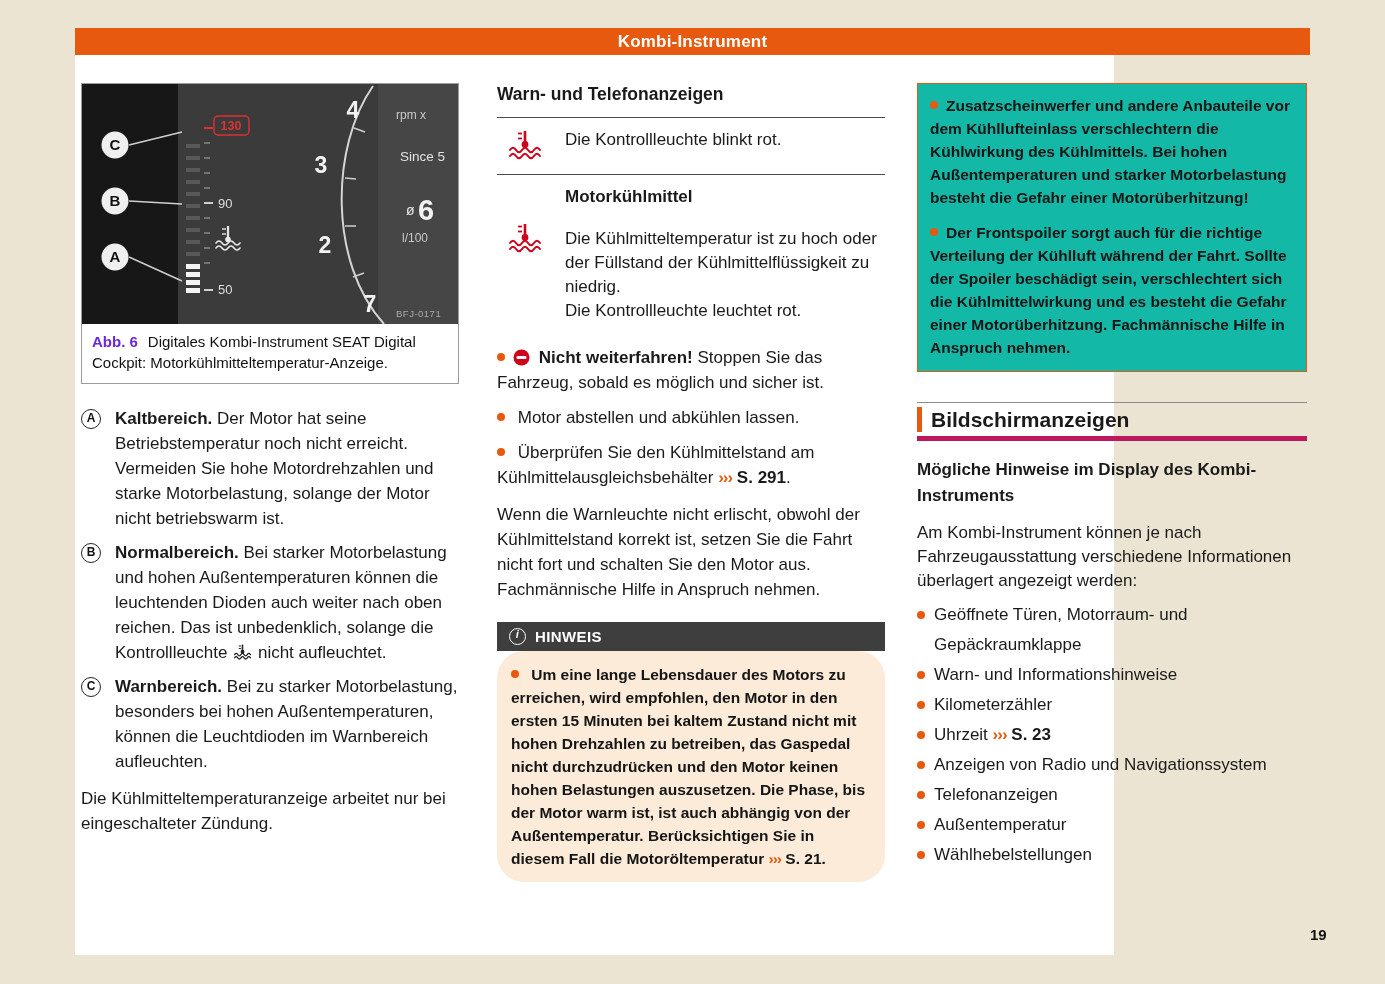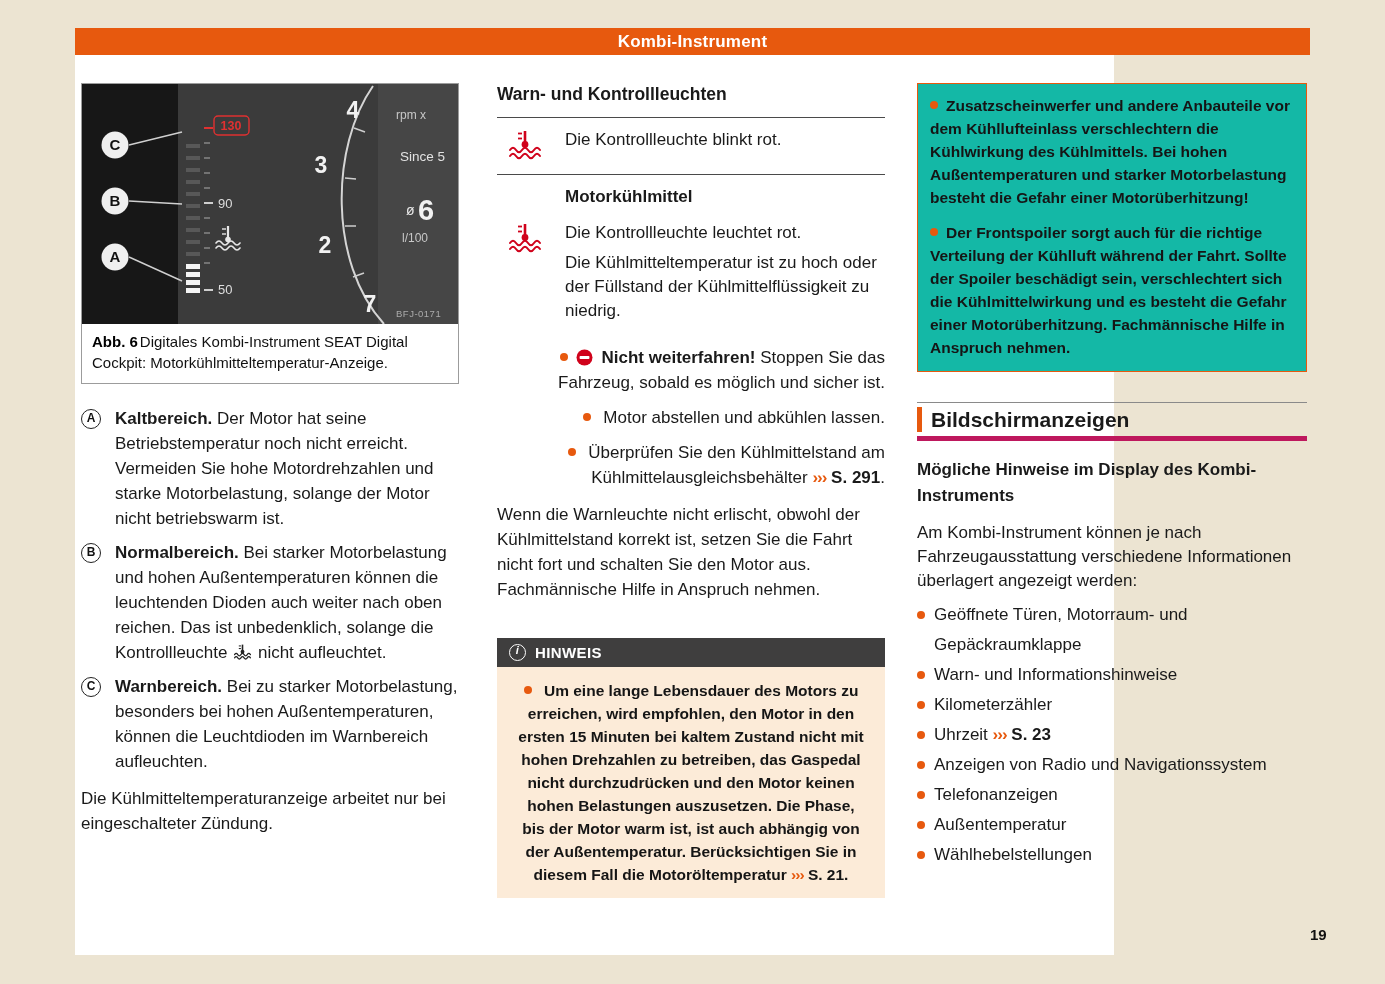--- a/index.html
+++ b/index.html
@@ -22,21 +22,21 @@
   .col{position:absolute;top:55px;}
   .col1{left:6px;width:378px;}
   .col2{left:422px;width:388px;}
   .col3{left:842px;width:390px;}
 
   
   .figure-box{margin:0;border:1px solid #9c9c9c;background:#fff;}
   .figure-img{height:240px;background:#3b3b3b;line-height:0;}
   .figure-img svg{display:block;}
   .figure-caption{padding:7px 10px 10px 10px;font-size:15px;line-height:21px;color:#111;}
-  .fig-label{color:#000000;font-weight:bold;margin-right:2px;}
+  .fig-label{color:#6d28d9;font-weight:bold;margin-right:10px;}
   .callout-letter{font-size:15px;font-weight:bold;fill:#111;text-anchor:middle;}
   .gauge-num{font-size:23px;font-weight:bold;fill:#f2f2f2;text-anchor:middle;}
 
   
   .list-item{position:relative;padding-left:34px;margin-top:9px;font-size:17px;line-height:25px;}
   .list-item.first{margin-top:22px;}
   .marker-circle{
     position:absolute;left:0;top:3px;width:20px;height:20px;box-sizing:border-box;
     border:1.7px solid #222;border-radius:50%;
     font-size:12px;font-weight:bold;text-align:center;line-height:17px;color:#111;
@@ -47,43 +47,43 @@
   
   .mid-heading{margin:0 0 12px 0;font-size:17.5px;font-weight:bold;line-height:22px;}
   .rule{border:none;border-top:1px solid #4a4a4a;margin:0;}
   .wl-row{display:flex;padding:10px 0;}
   .wl-icon{width:68px;flex:none;padding:2px 0 0 10px;box-sizing:border-box;}
   .wl-content{flex:1;}
   .wl-title{font-weight:bold;font-size:17px;line-height:24px;margin-bottom:5px;}
   .wl-title.indent{margin:10px 0 2px 68px;}
   .wl-text{font-size:17px;line-height:24px;}
   .wl-text.spaced{margin-top:6px;}
-  .mid-bullet{margin:12px 0 0 0;font-size:17px;line-height:25px;text-align:right;}
+  .mid-bullet{margin:12px 0 0 0;font-size:17px;line-height:25px;}
   .mid-bullet.tight{margin-top:10px;}
   .mid-para{margin:12px 0 0 0;font-size:17px;line-height:25px;}
   .dot{display:inline-block;width:8px;height:8px;border-radius:50%;background:#e7590e;margin-right:8px;vertical-align:2px;}
   .stop-badge{display:inline-block;vertical-align:-3px;margin-right:4px;line-height:0;}
   .arrows{color:#e7590e;font-weight:bold;letter-spacing:-1px;}
   .pageref b{font-weight:bold;}
 
-  .note-box{margin-top:36px;text-align:center;}
+  .note-box{margin-top:20px;}
   .note-header{
     background:#3f3e3e;color:#fff;display:flex;align-items:center;gap:9px;
     padding:6px 12px;font-size:15px;font-weight:bold;letter-spacing:.4px;
   }
   .info-icon{
     display:inline-block;width:17px;height:17px;box-sizing:border-box;flex:none;
     border:1.8px solid #fff;border-radius:50%;position:relative;
   }
   .info-icon::before{
     content:"i";position:absolute;left:0;right:0;top:-1px;
     text-align:center;font-size:11px;font-weight:bold;color:#fff;font-style:italic;
   }
   .note-body{
-    background:#fcebd8;padding:12px 21px;font-size:15.5px;font-weight:bold;line-height:23px;color:#151515;
+    background:#fcebd8;padding:12px 14px;font-size:15.5px;font-weight:bold;line-height:23px;color:#151515;border-radius:27px;
   }
 
   
   .caution-box{
     background:#14b8a6;border:1px solid #e7590e;
     padding:10px 12px 12px 12px;font-size:15.5px;font-weight:bold;line-height:23px;color:#151515;
   }
   .caution-item + .caution-item{margin-top:12px;}
   .section-head{margin-top:30px;border-top:1px solid #8a8a8a;border-bottom:5px solid #be185d;padding:4px 0;}
   .section-head h2{margin:0;font-size:21px;line-height:25px;font-weight:bold;border-left:5px solid #e7590e;padding-left:9px;}
@@ -226,21 +226,21 @@
       <span class="marker-circle">C</span>
       <b>Warnbereich.</b>
       <span>Bei zu starker Motorbelastung, besonders bei hohen Außentemperaturen, können die Leuchtdioden im Warnbereich aufleuchten.</span>
     </div>
 
     <p class="left-footer">Die Kühlmitteltemperaturanzeige arbeitet nur bei eingeschalteter Zündung.</p>
   </div>
 
   <div class="col col2">
 
-    <h3 class="mid-heading">Warn- und Kontrollleuchten</h3>
+    <h3 class="mid-heading">Warn- und Telefonanzeigen</h3>
     <hr class="rule">
 
     <div class="wl-row">
       <div class="wl-icon">
         <svg width="36" height="30" viewBox="0 0 36 30">
           <path d="M3,20 q3,-4.5 6,0 t6,0 t6,0 t6,0 t6,0" fill="none" stroke="#d0021b" stroke-width="2" stroke-linecap="round"></path>
           <path d="M3,26 q3,-4.5 6,0 t6,0 t6,0 t6,0 t6,0" fill="none" stroke="#d0021b" stroke-width="2" stroke-linecap="round"></path>
           <line x1="18" y1="1" x2="18" y2="12" stroke="#d0021b" stroke-width="2.6"></line>
           <circle cx="18" cy="14.5" r="3.4" fill="#d0021b"></circle>
           <line x1="11" y1="3.5" x2="15" y2="3.5" stroke="#d0021b" stroke-width="1.8"></line>
@@ -259,22 +259,22 @@
         <svg width="36" height="30" viewBox="0 0 36 30">
           <path d="M3,20 q3,-4.5 6,0 t6,0 t6,0 t6,0 t6,0" fill="none" stroke="#d0021b" stroke-width="2" stroke-linecap="round"></path>
           <path d="M3,26 q3,-4.5 6,0 t6,0 t6,0 t6,0 t6,0" fill="none" stroke="#d0021b" stroke-width="2" stroke-linecap="round"></path>
           <line x1="18" y1="1" x2="18" y2="12" stroke="#d0021b" stroke-width="2.6"></line>
           <circle cx="18" cy="14.5" r="3.4" fill="#d0021b"></circle>
           <line x1="11" y1="3.5" x2="15" y2="3.5" stroke="#d0021b" stroke-width="1.8"></line>
           <line x1="11" y1="8.5" x2="15" y2="8.5" stroke="#d0021b" stroke-width="1.8"></line>
         </svg>
       </div>
       <div class="wl-content">
+        <div class="wl-text spaced">Die Kühlmitteltemperatur ist zu hoch oder der Füllstand der Kühlmittelflüssigkeit zu niedrig.</div>
         <div class="wl-text">Die Kontrollleuchte leuchtet rot.</div>
-        <div class="wl-text spaced">Die Kühlmitteltemperatur ist zu hoch oder der Füllstand der Kühlmittelflüssigkeit zu niedrig.</div>
       </div>
     </div>
 
     <p class="mid-bullet">
       <span class="dot"></span><span class="stop-badge"><svg width="17" height="17" viewBox="0 0 17 17">
             <circle cx="8.5" cy="8.5" r="8" fill="#d0021b"></circle>
             <rect x="3.6" y="6.9" width="9.8" height="3.2" rx="0.8" fill="#ffffff"></rect>
           </svg></span>
       <b>Nicht weiterfahren!</b>
       <span>Stoppen Sie das Fahrzeug, sobald es möglich und sicher ist.</span>

